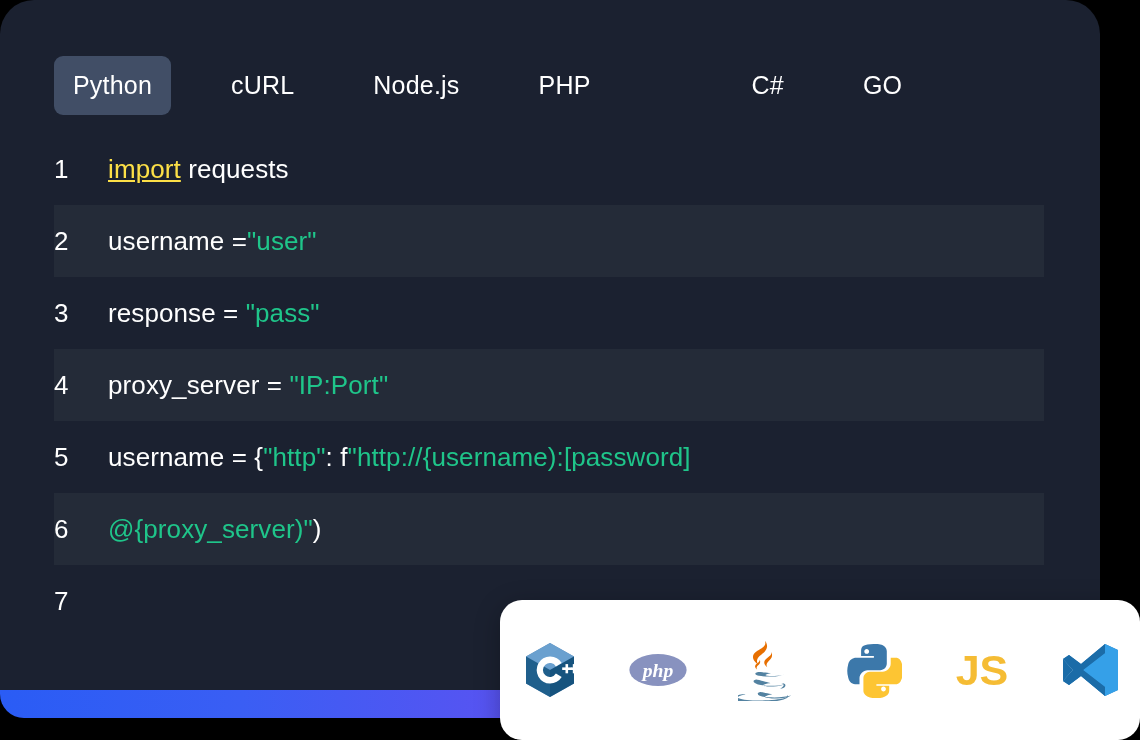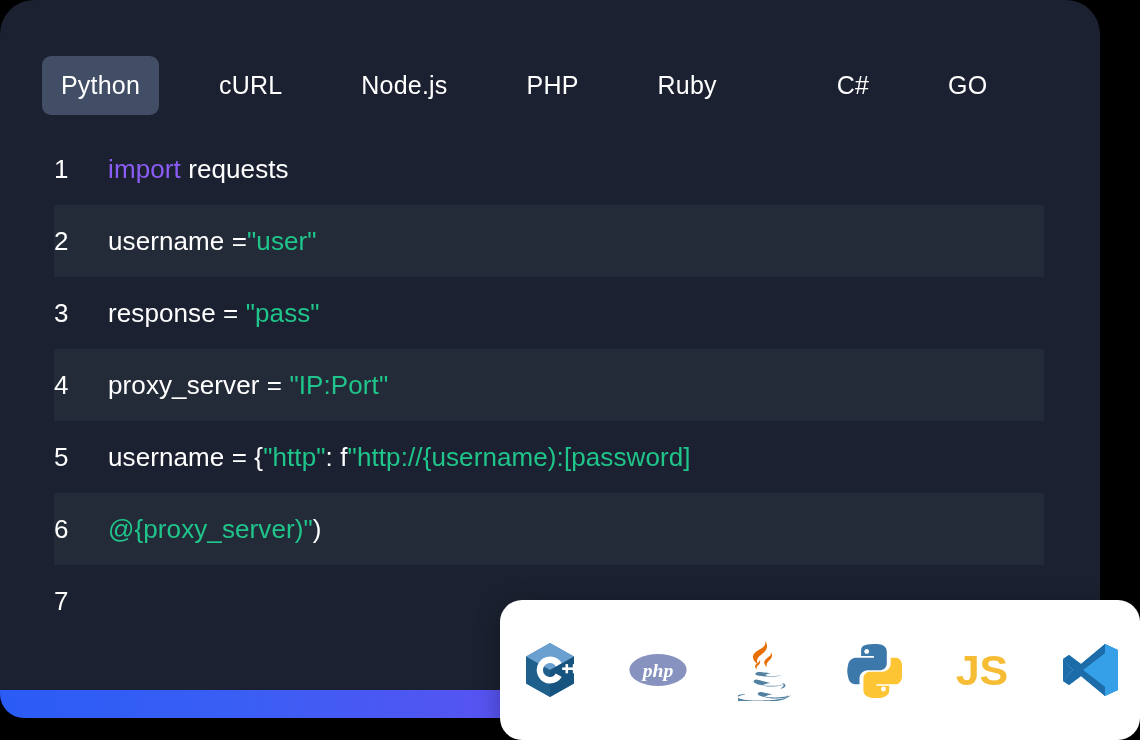--- a/index.html
+++ b/index.html
@@ -30,21 +30,21 @@
     width: 1100px;
     height: 690px;
     background: #1b2130;
     border-radius: 34px 34px 0 0;
     overflow: hidden;
   }
 
   
   .tabs {
     position: absolute;
-    left: 42px;
+    left: 54px;
     top: 56px;
     display: flex;
     align-items: center;
     justify-content: space-between;
   }
   .tab {
     font-size: 25px;
     color: #ffffff;
     letter-spacing: 0.2px;
     padding: 17px 19px;
@@ -95,21 +95,21 @@
     color: #ffffff;
     flex: 0 0 auto;
   }
   .code-text {
     position: relative;
     font-size: 26px;
     color: #ffffff;
     letter-spacing: 0.1px;
     white-space: pre;
   }
-  .kw  { color: #8b5cf6; }
+  .kw  { color: #fde047; text-decoration: underline; }
   .str { color: #1fc58a; }
 
   
   .gradient-bar {
     position: absolute;
     left: 0;
     top: 690px;
     width: 1100px;
     height: 28px;
     background: linear-gradient(90deg, #2a5cf5 0%, #3a5ef4 22%, #6a4df0 60%, #9b3ff0 88%, #a83ced 100%);
@@ -150,21 +150,20 @@
 
     <div class="tabs">
       <div class="tab active"><span>Python</span></div>
       <div class="tab-gap"></div>
       <div class="tab"><span>cURL</span></div>
       <div class="tab-gap"></div>
       <div class="tab"><span>Node.js</span></div>
       <div class="tab-gap"></div>
       <div class="tab"><span>PHP</span></div>
       <div class="tab-gap"></div>
-      <div class="tab"><span>Ruby</span></div>
       <div class="tab-gap"></div>
       <div class="tab-gap"></div>
       <div class="tab"><span>C#</span></div>
       <div class="tab-gap"></div>
       <div class="tab"><span>GO</span></div>
     </div>
 
     <div class="code-area" id="code-area">
         <div class="code-row">
           <div class="stripe"></div>

